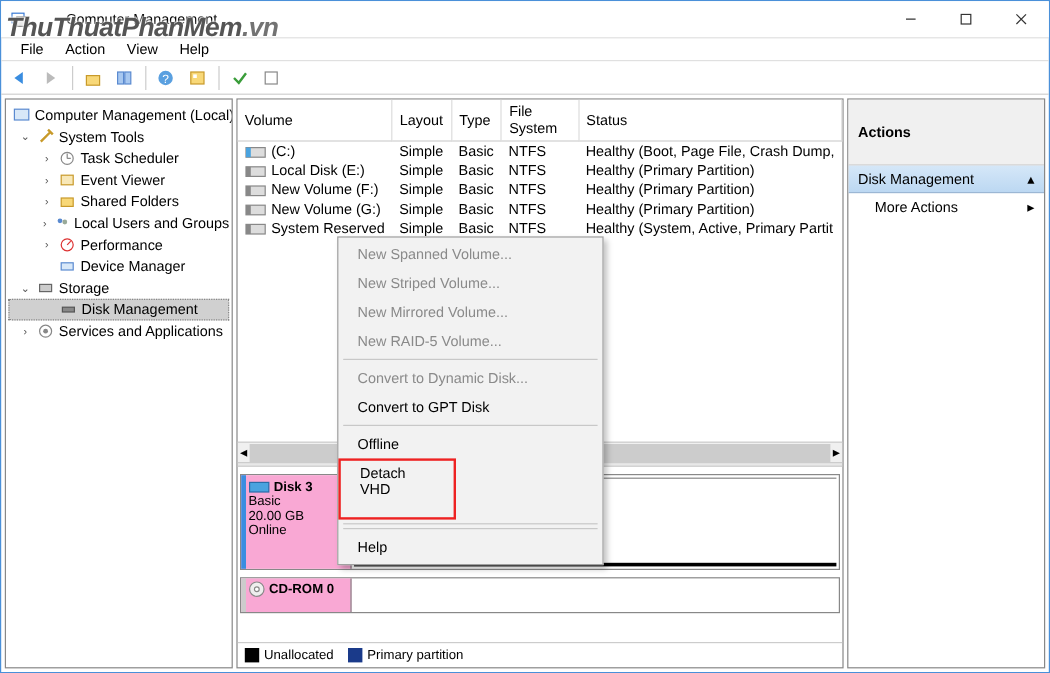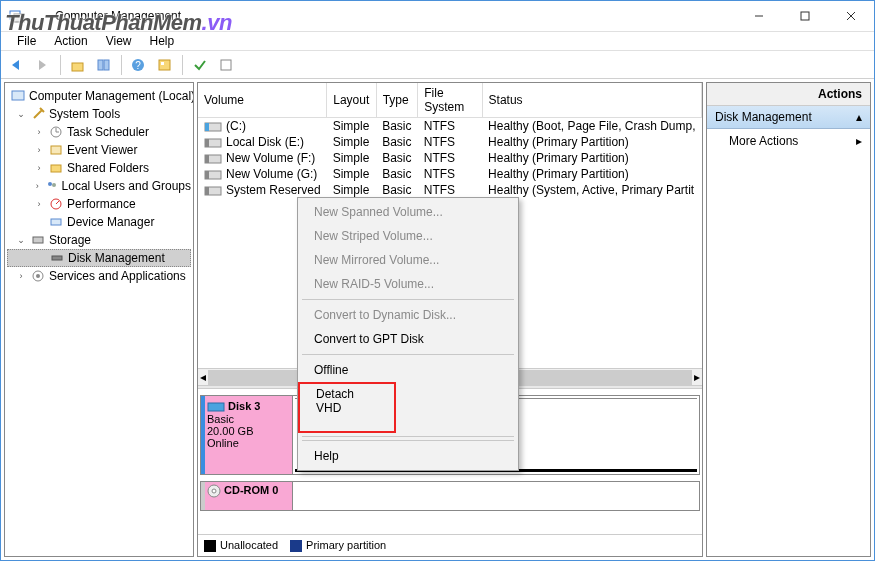--- a/index.html
+++ b/index.html
@@ -119,36 +119,35 @@
   }
   .cdrom-row { height: 26px; }
   .legend {
     display:flex; align-items:center; gap:12px;
     padding: 4px 6px; border-top:1px solid #ccc; font-size:11px;
   }
   .legend-sw { width:12px; height:12px; display:inline-block; margin-right:4px; vertical-align:middle; }
   .actions-pane { width: 165px; }
   .actions-header {
     background: #f0f0f0;
-    padding: 4px 8px;
+    padding: 20px 8px;
     font-weight: bold;
     border-bottom: 1px solid #ccc;
-    text-align: right;
   }
   .actions-section-hdr {
     background: linear-gradient(#d5e7f8, #bcd8f2);
     padding: 4px 8px;
     border-bottom:1px solid #9cb7d4;
     display:flex; justify-content:space-between;
   }
   .actions-item { padding: 5px 8px 5px 22px; display:flex; justify-content:space-between; }
   
   .context-menu {
     position: absolute;
-    left: 296px;
+    left: 280px;
     top: 196px;
     width: 222px;
     background:#f2f2f2;
     border:1px solid #a0a0a0;
     box-shadow: 3px 3px 5px rgba(0,0,0,0.25);
     padding: 2px;
     z-index: 10;
   }
   .cm-item {
     padding: 5px 14px;
@@ -158,21 +157,21 @@
   .cm-sep { height:1px; background:#c8c8c8; margin:3px 2px; }
   .red-box { border:2px solid #e22; margin-left:-2px; margin-right:120px; padding:3px 14px 16px 16px;}
   .watermark {
     position:absolute; top:9px; left:4px;
     font-family: "Segoe UI", Arial, sans-serif;
     font-size:22px; font-weight:bold; font-style:italic;
     color:#555; letter-spacing:-0.5px;
     text-shadow: 0 0 3px #fff, 0 0 2px #fff;
     z-index:30; pointer-events:none;
   }
-  .watermark .accent { color:#8b5cf6; }
+  .watermark .accent { color:#737373; }
 </style>
 </head>
 <body>
 
 <div class="window">
   <div class="watermark"><span>ThuThuatPhanMem</span><span class="accent">.vn</span></div>
 
   <div class="titlebar">
     <span class="icon">
       <svg width="16" height="16" viewBox="0 0 16 16">

